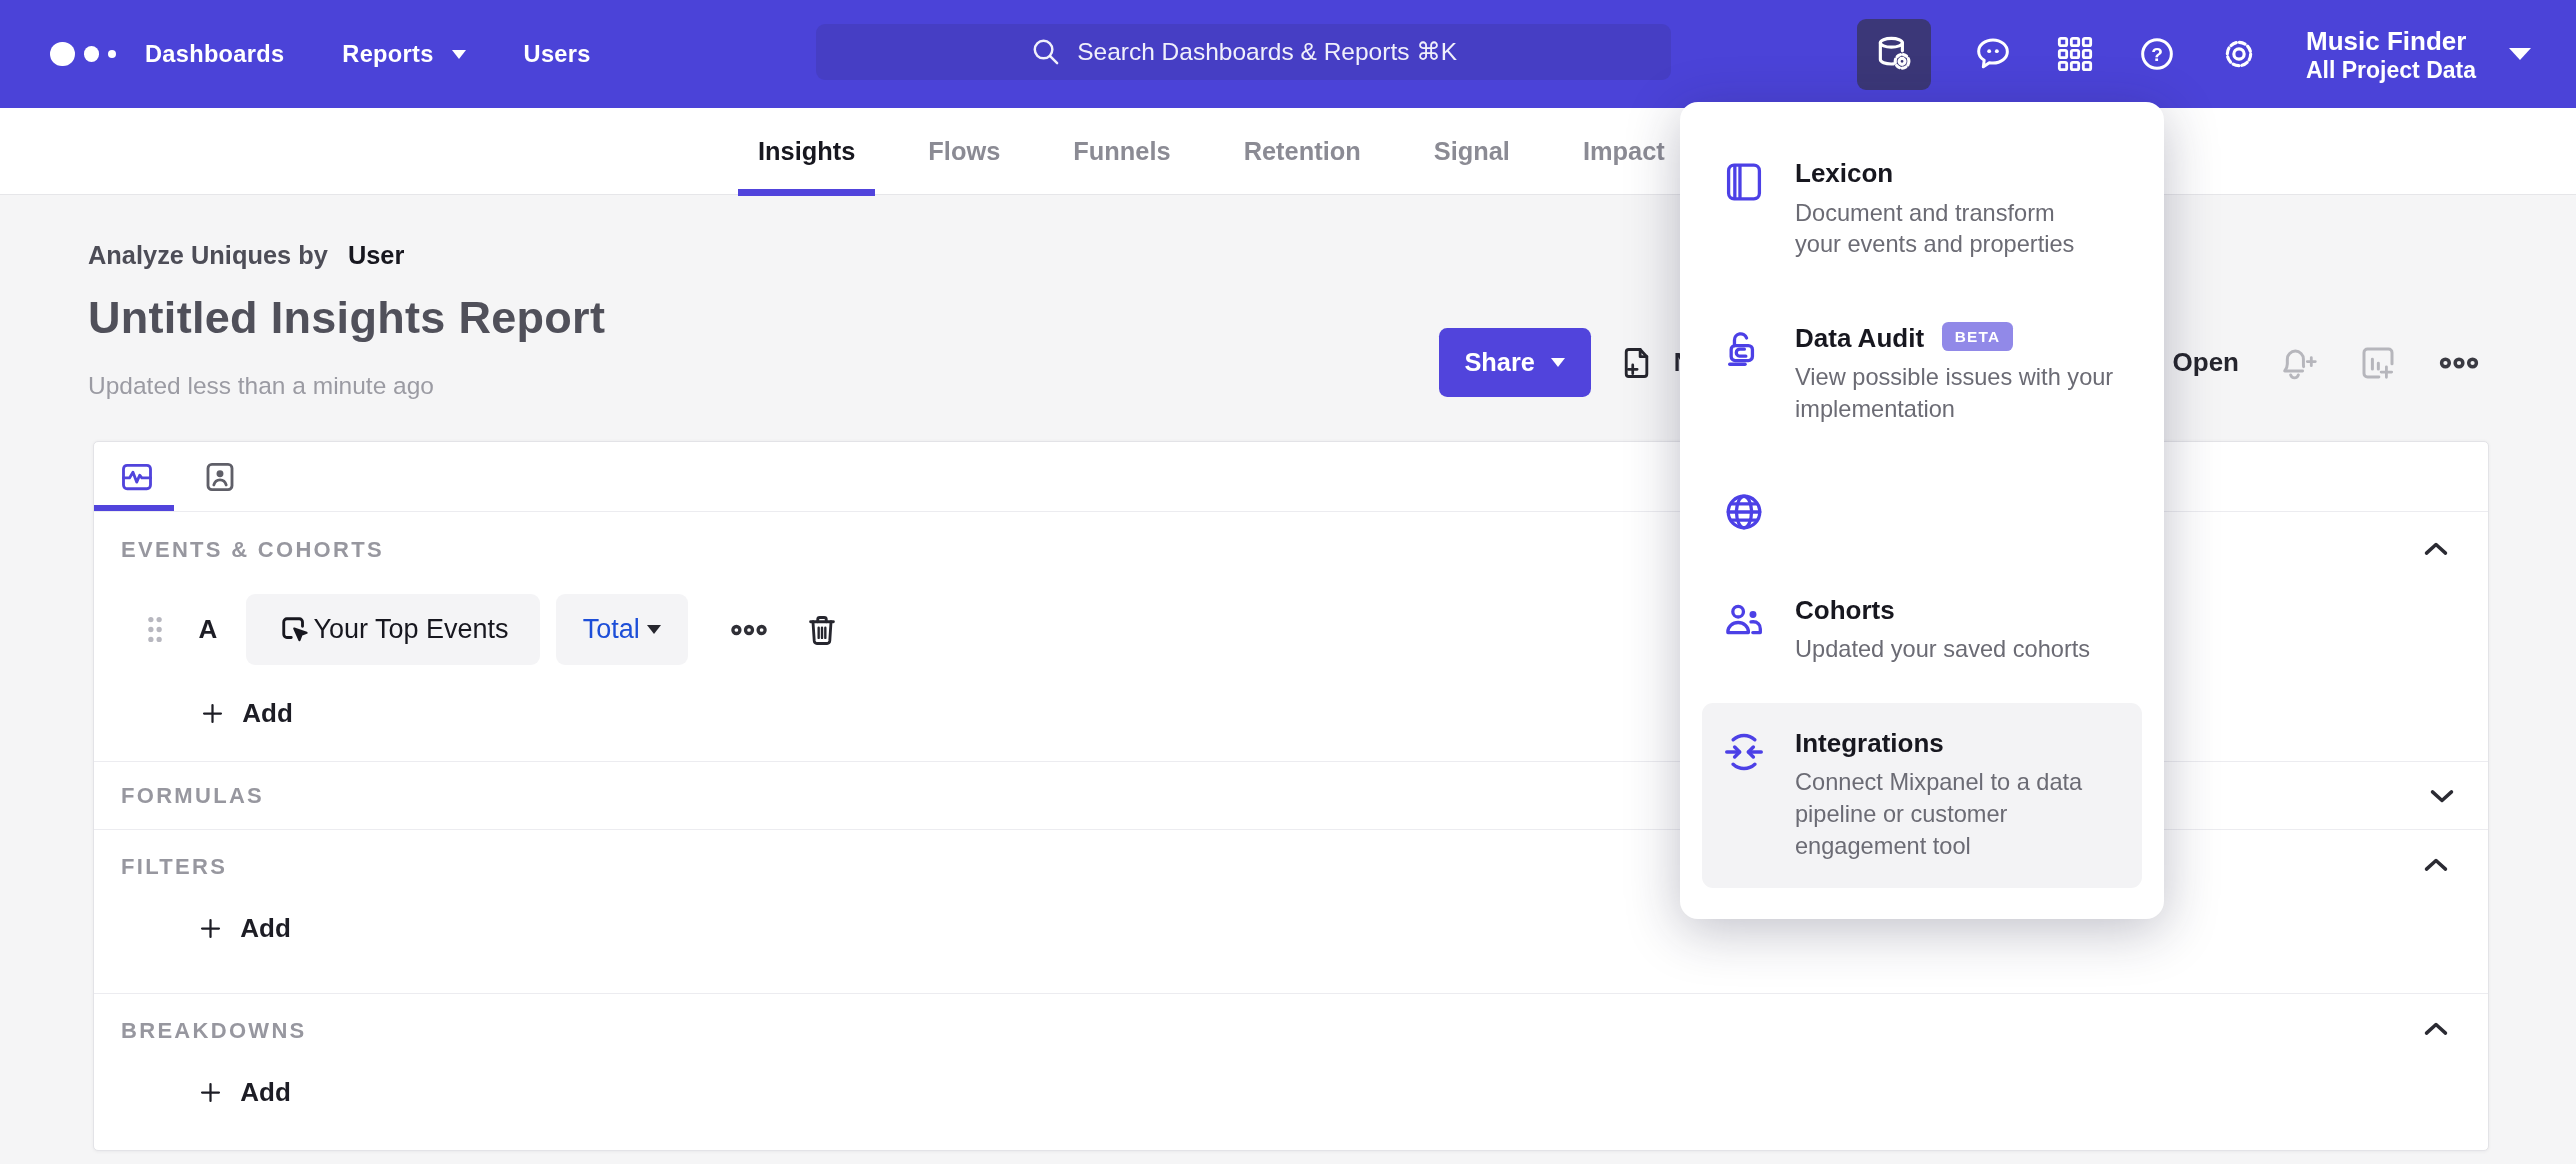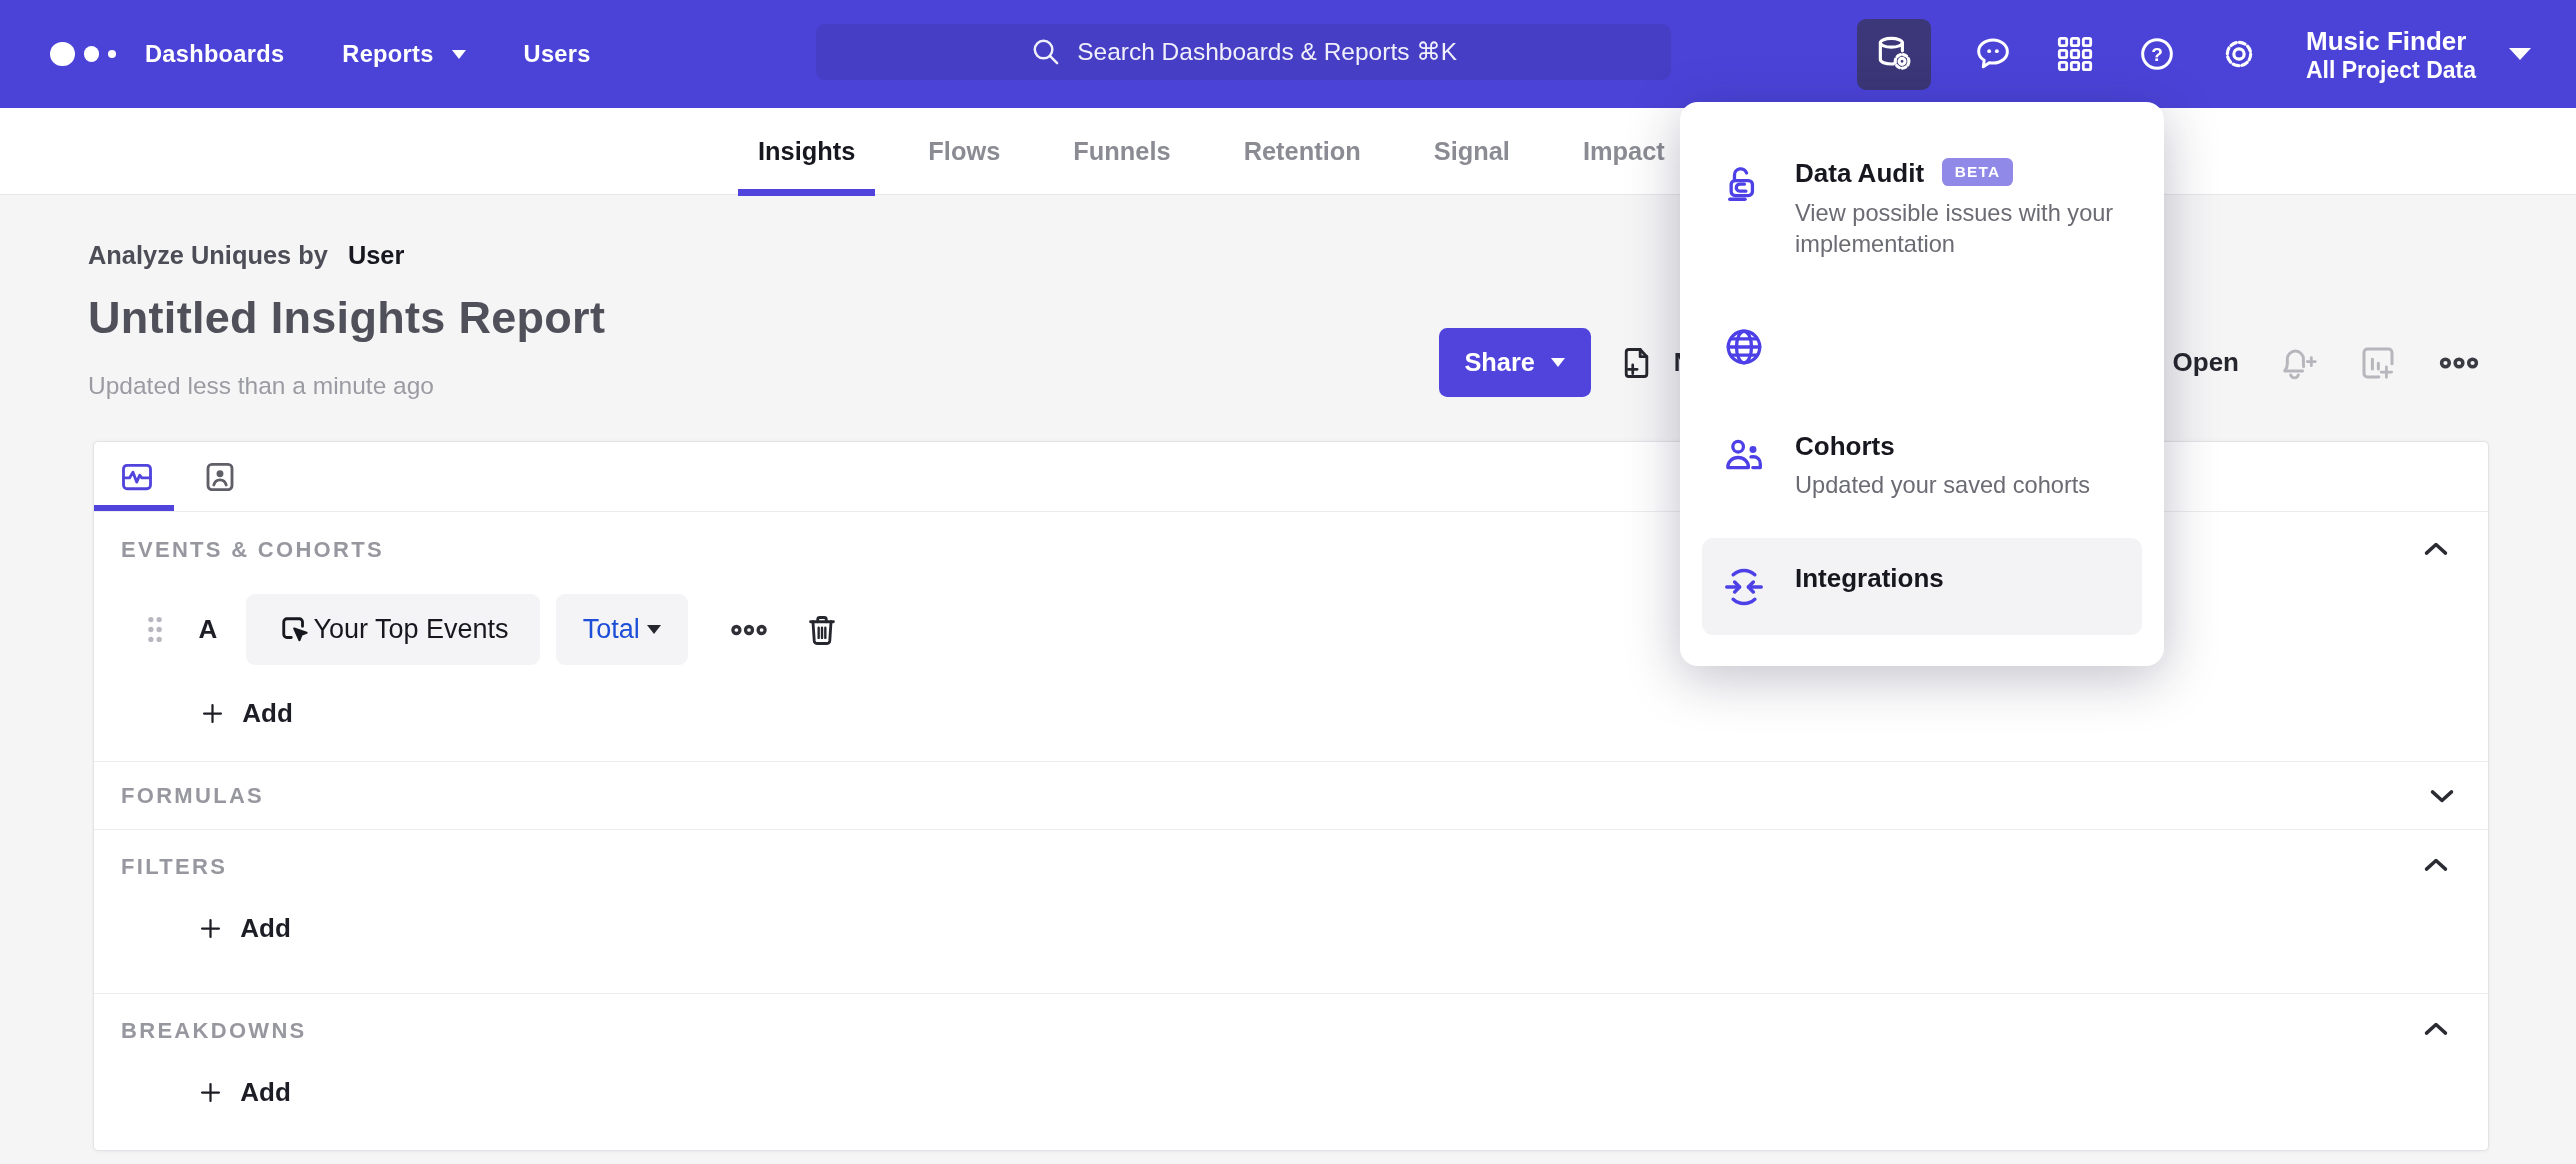--- a/index.html
+++ b/index.html
@@ -345,20 +345,36 @@
               <path d="M12 4.5v15M4.5 12h15"></path>
             </svg>
         </span>
         <span>Add</span>
       </div>
     </div>
   </section>
 
   <div class="menu">
 
+    <div class="menu-item">
+      <span class="menu-icon">
+        <svg width="44" height="44" viewBox="0 0 24 24" fill="none" stroke="currentColor" stroke-width="1.8" stroke-linejoin="round">
+          <rect x="3.6" y="2.8" width="16.8" height="18.4" rx="3"></rect>
+          <line x1="7" y1="3.2" x2="7" y2="20.8"></line>
+          <line x1="9.8" y1="3.2" x2="9.8" y2="20.8"></line>
+        </svg>
+      </span>
+      <div>
+        <div class="menu-title-row">
+          <span class="menu-title">Lexicon</span>
+        </div>
+        <div class="menu-desc">Document and transform
+your events and properties</div>
+      </div>
+    </div>
 
     <div class="menu-item">
       <span class="menu-icon">
         <svg width="44" height="44" viewBox="0 0 24 24" fill="none" stroke="currentColor" stroke-width="1.8" stroke-linecap="round" stroke-linejoin="round">
           <path d="M6.8 11.2V8.3a3.4 3.4 0 0 1 6.6-1.2"></path>
           <rect x="5" y="11.2" width="11.6" height="8.2" rx="2.2"></rect>
           <path d="M13 17h-3.4a1.9 1.9 0 1 1 .2-3.8h2.4"></path>
           <path d="M4.2 21.4h8.4"></path>
         </svg>
       </span>
@@ -408,18 +424,21 @@
           <path d="M2.6 12h7"></path>
             <polyline points="6.9,9.3 9.6,12 6.9,14.7"></polyline>
           <path d="M21.4 12h-7"></path>
             <polyline points="17.1,9.3 14.4,12 17.1,14.7"></polyline>
         </svg>
       </span>
       <div>
         <div class="menu-title-row">
           <span class="menu-title">Integrations</span>
         </div>
+        <div class="menu-desc">Connect Mixpanel to a data
+pipeline or customer
+engagement tool</div>
       </div>
     </div>
 
   </div>
 </div>
 
 
 </body></html>

